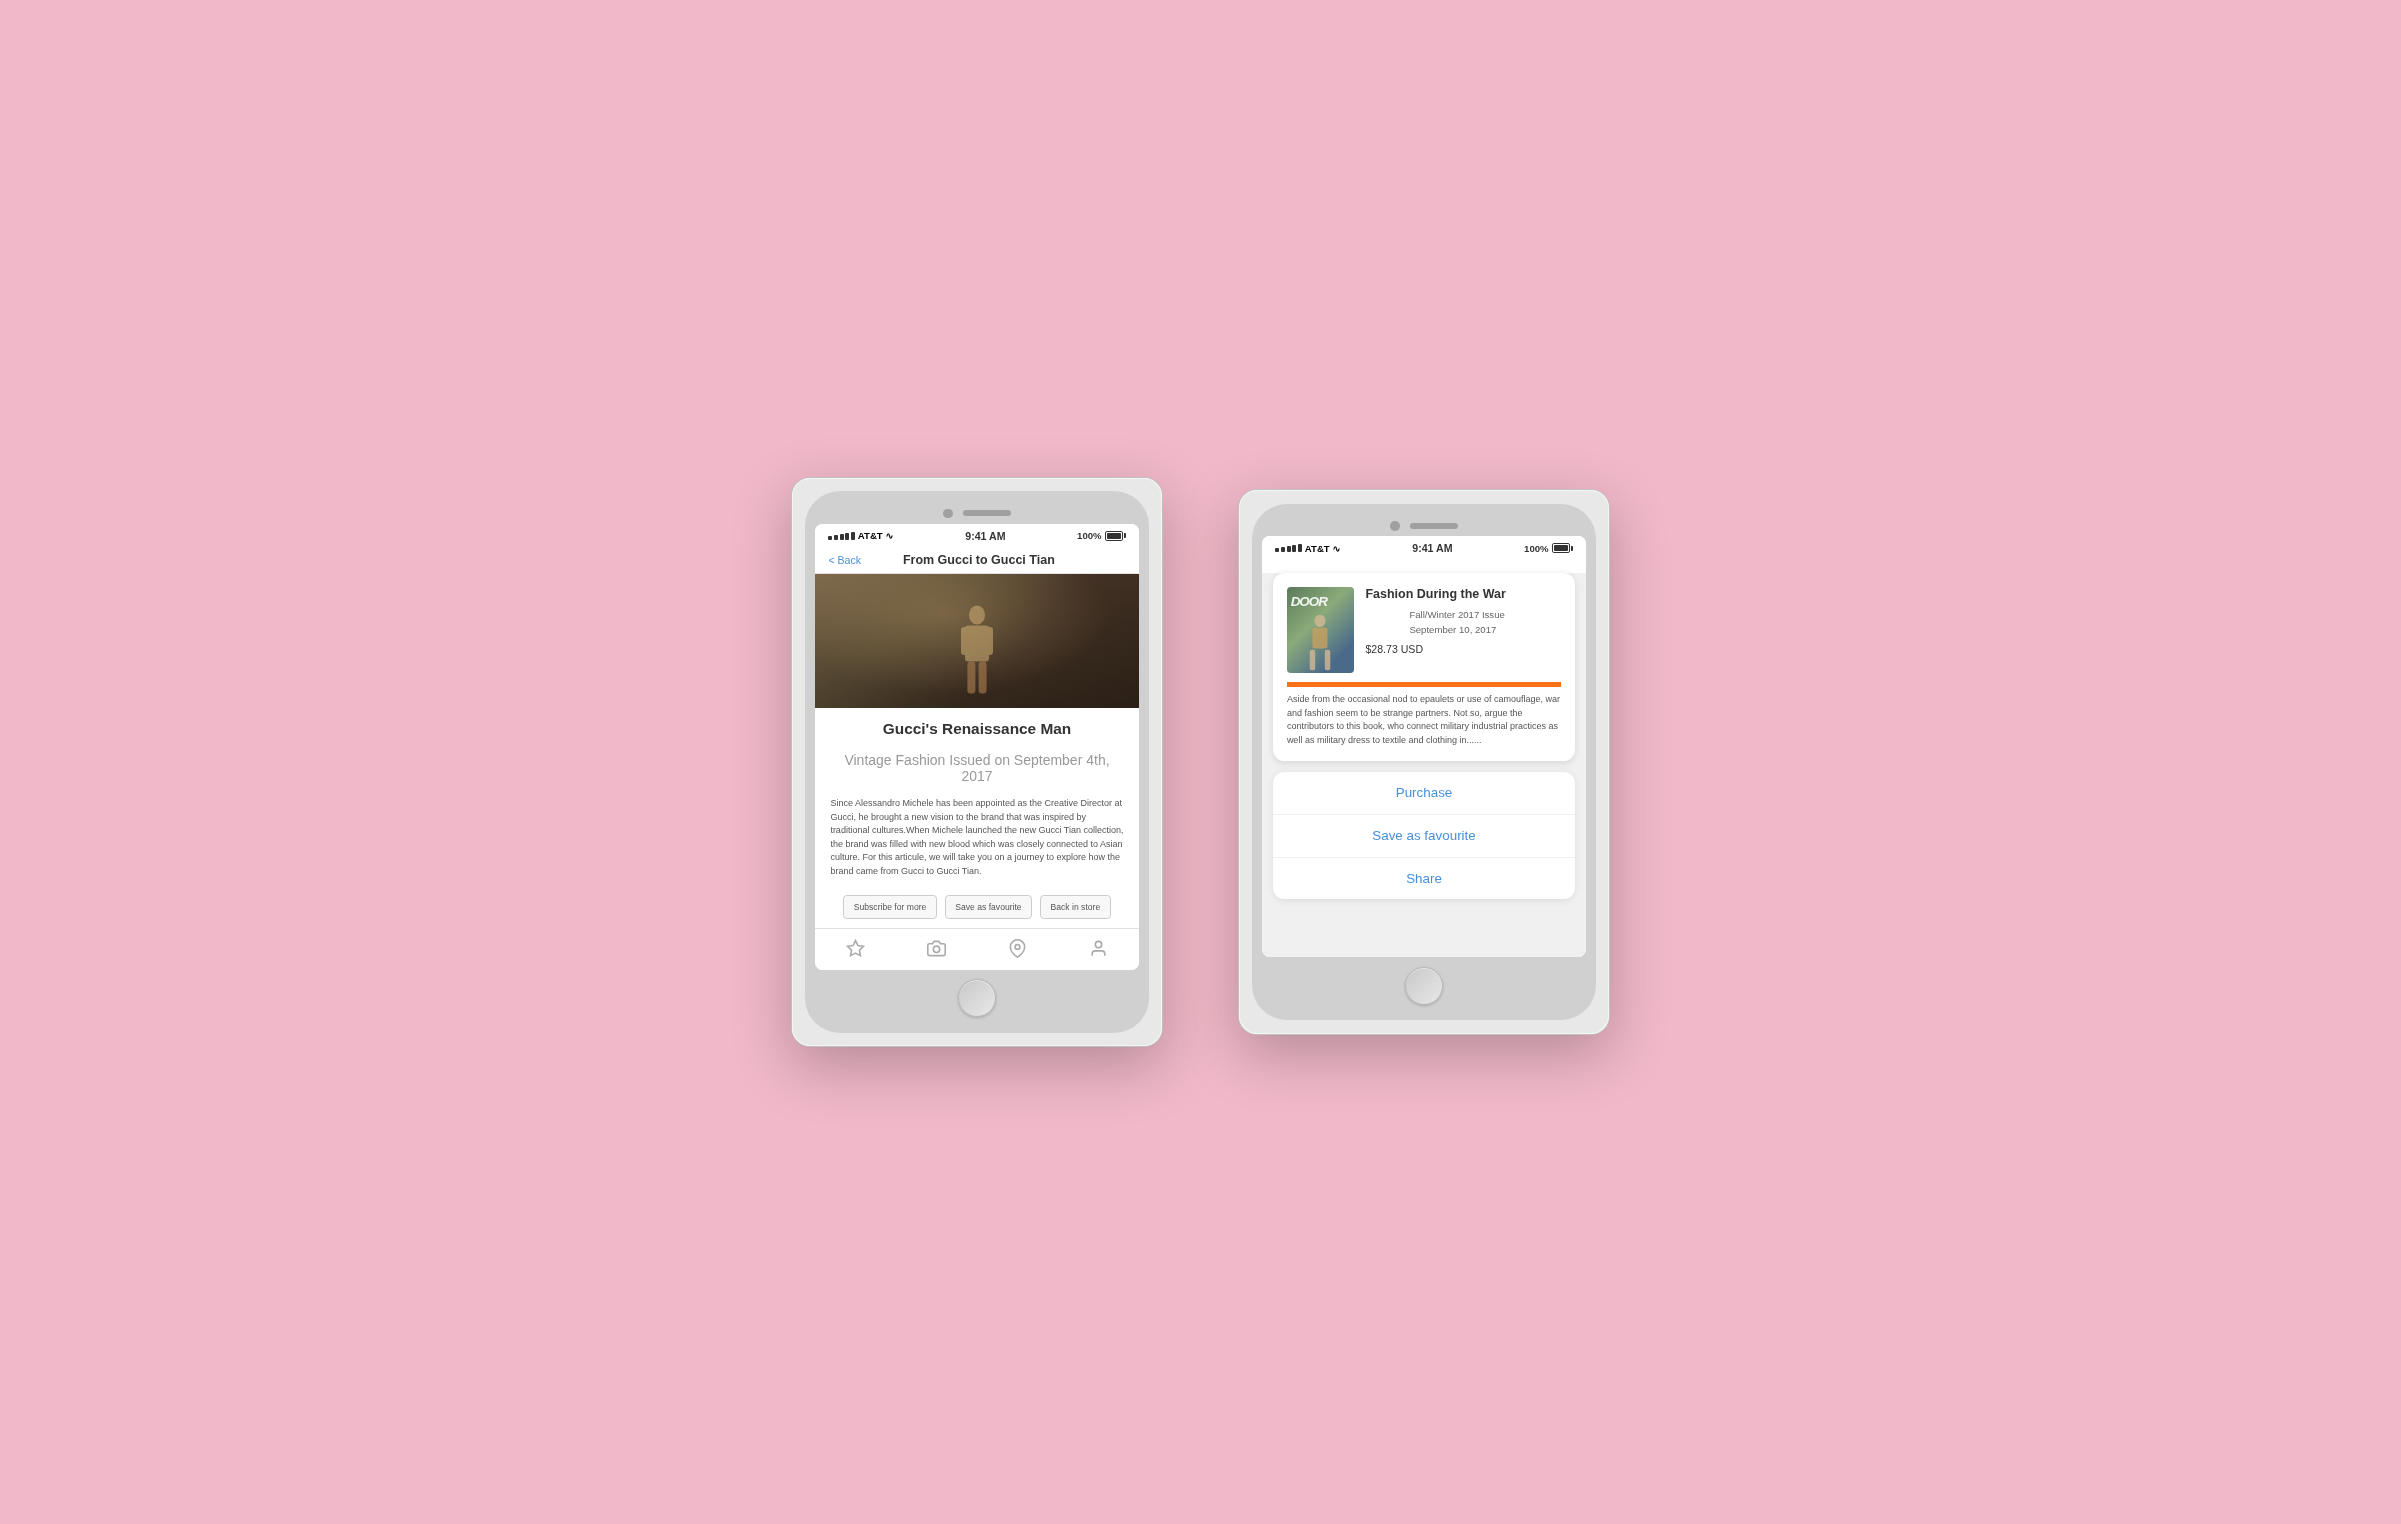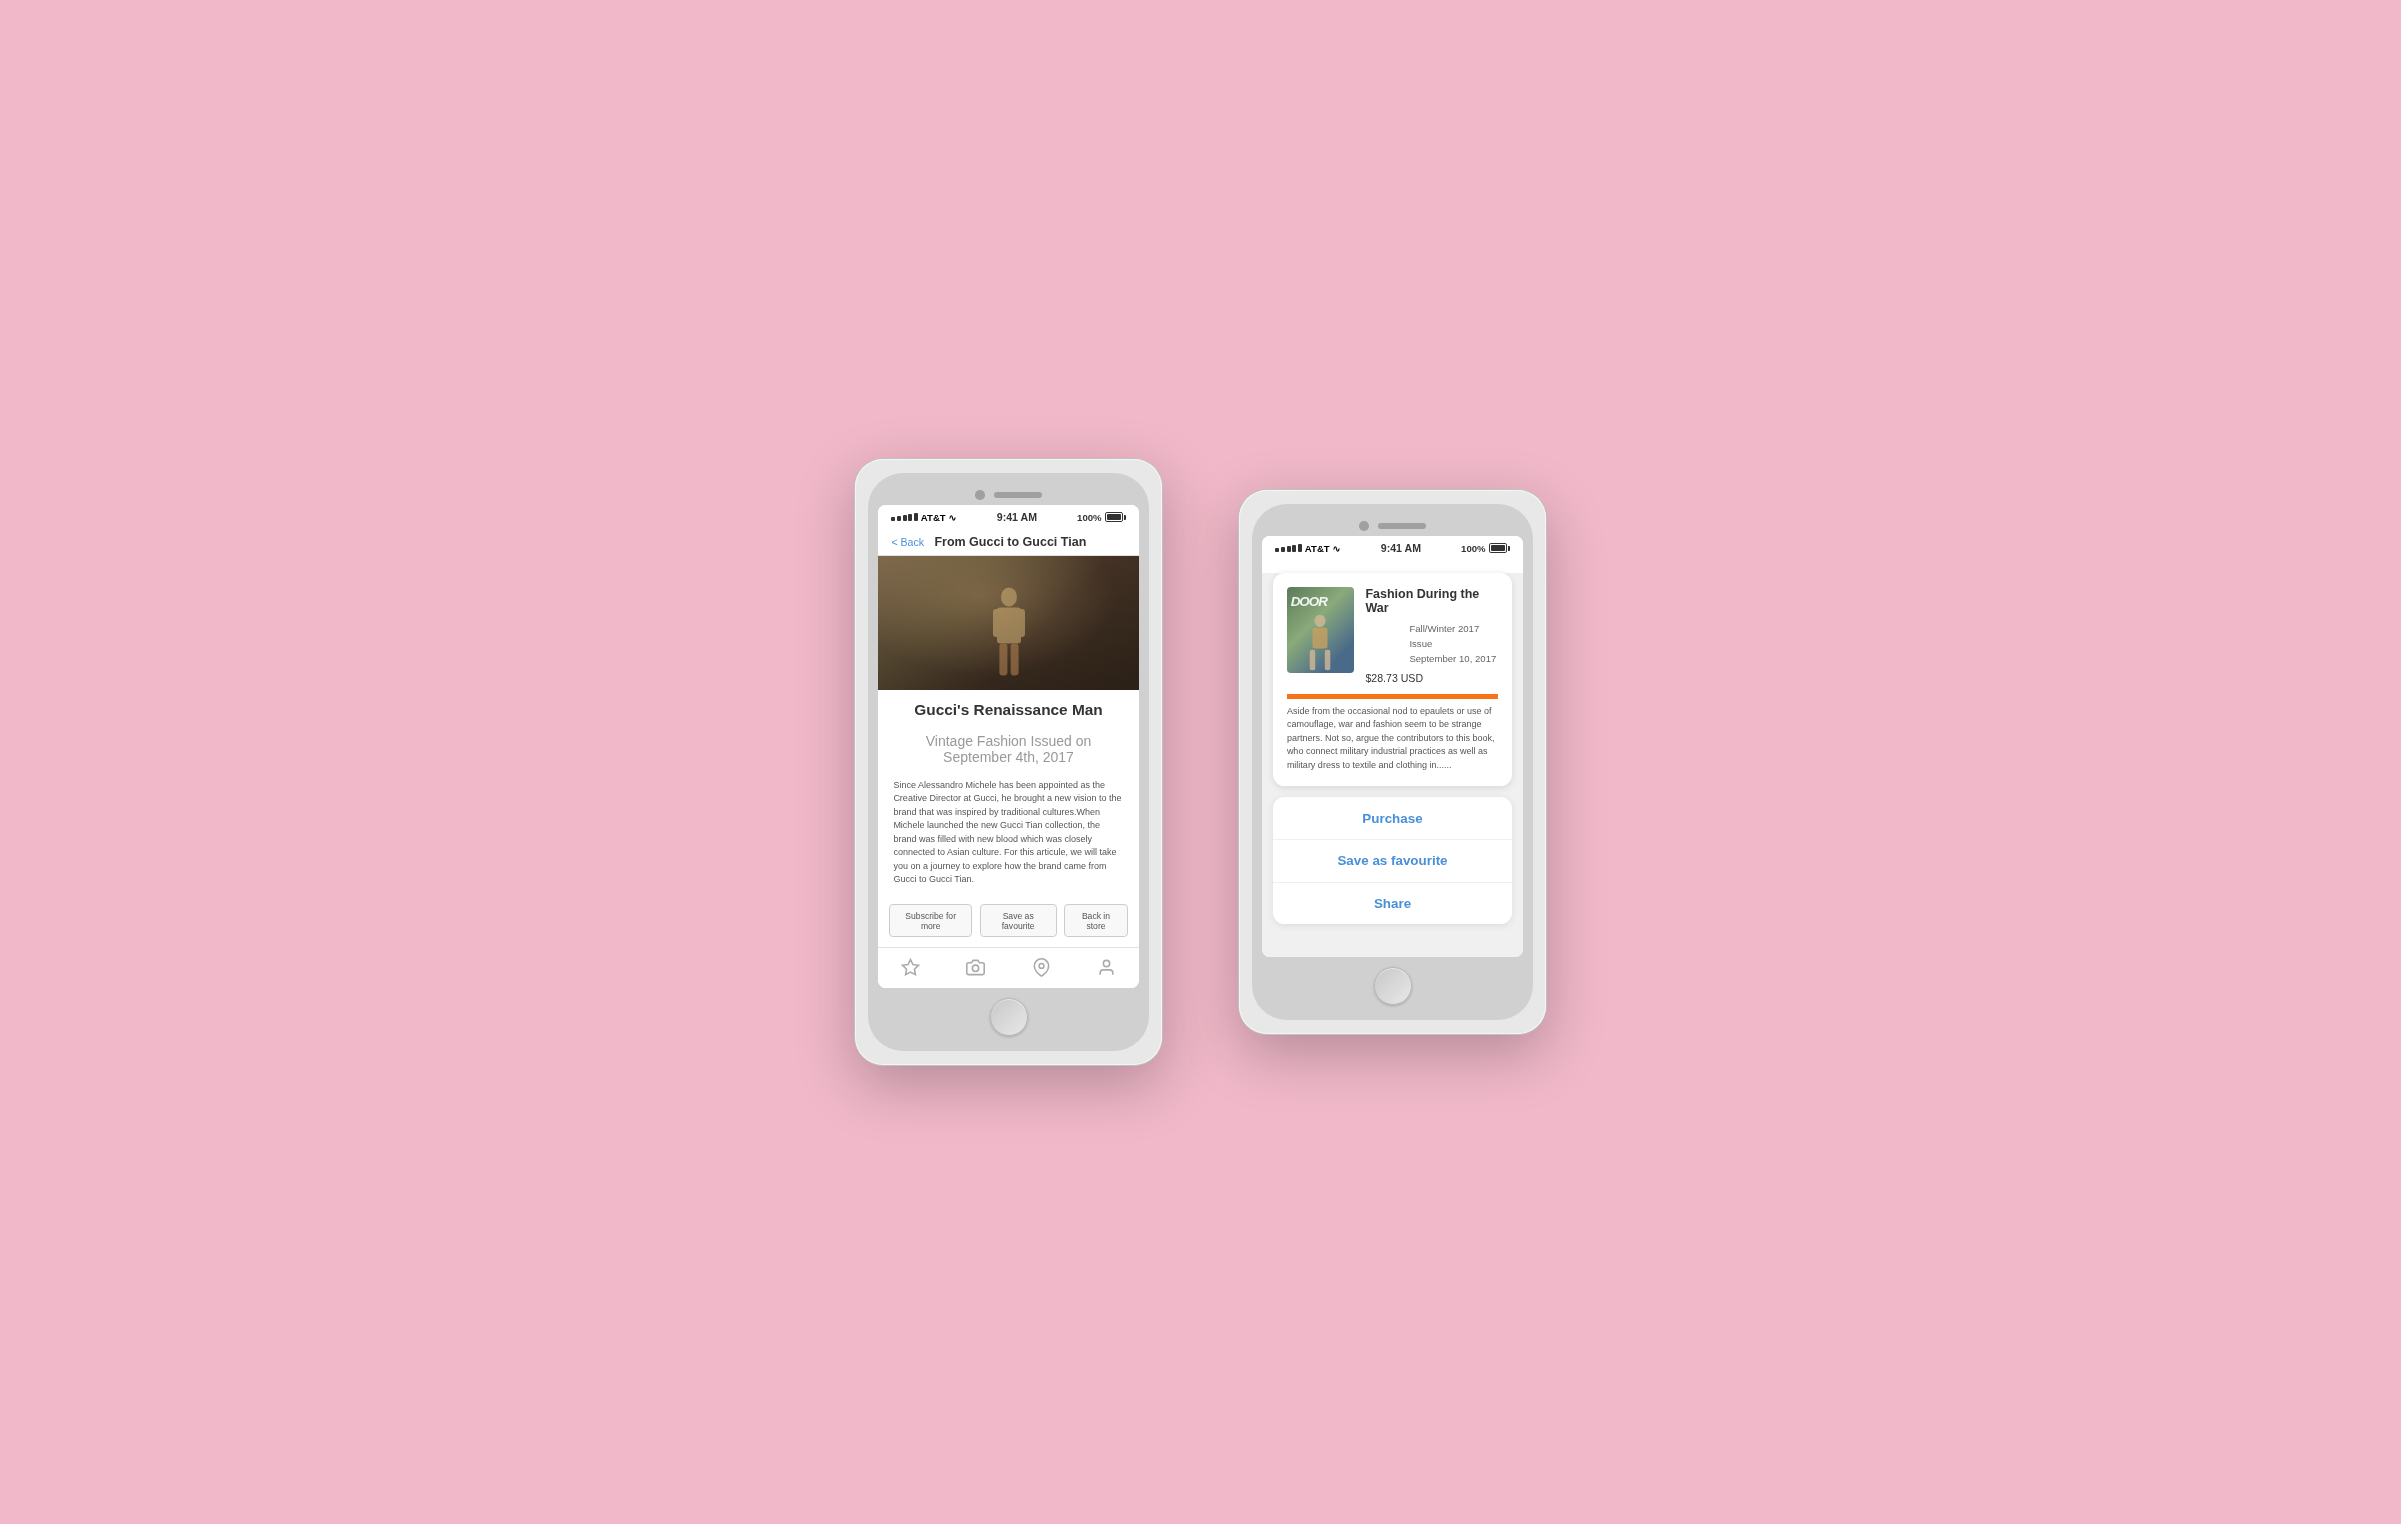--- a/index.html
+++ b/index.html
@@ -15,23 +15,23 @@
 
     .scene {
       display: flex;
       gap: 77px;
       align-items: center;
       padding: 58px;
     }
 
     
     .phone {
-      width: 307px;
+      width: 370px;
       background: #e8e8e8;
-      border-radius: 28px;
+      border-radius: 18px;
       padding: 13.4px;
       box-shadow:
         0 0 0 1px #c0c0c0,
         0 19px 58px rgba(0,0,0,0.25),
         inset 0 0 0 1px #f5f5f5;
       position: relative;
     }
 
     .phone-inner {
       background: #d0d0d0;
@@ -351,21 +351,20 @@
       display: block;
       width: 100%;
       padding: 13.4px;
       text-align: center;
       font-size: 13.4px;
       color: #4a90d9;
       background: none;
       border: none;
       border-bottom: 1px solid #f0f0f0;
       cursor: pointer;
-      font-weight: bold;
     }
 
     .modal-action-btn:last-child {
       border-bottom: none;
     }
   </style>
 </head>
 <body>
 
 <div class="scene">

